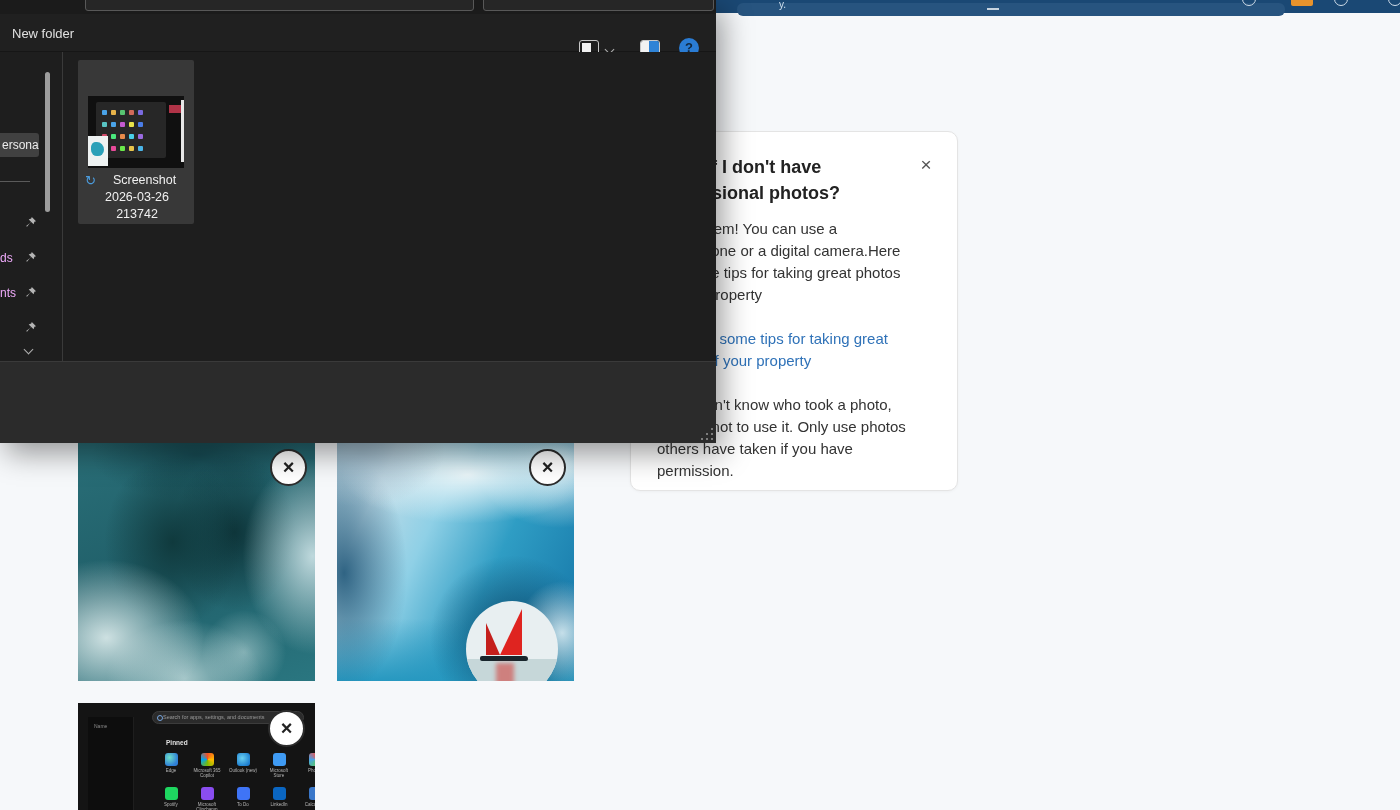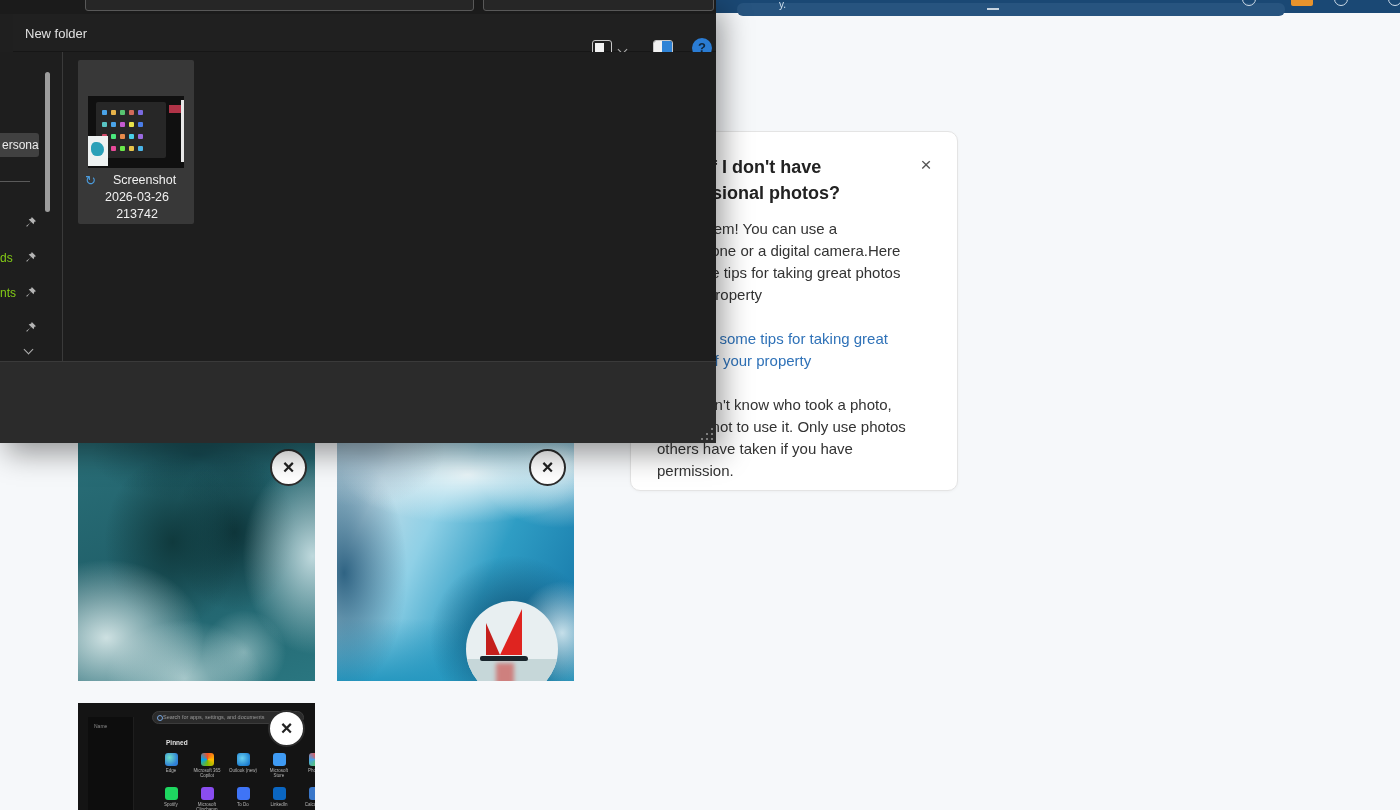--- a/index.html
+++ b/index.html
@@ -96,42 +96,42 @@
 
   
   #file-dialog { left:0; top:0; width:716px; height:443px; background:#1f1f1f; z-index:10;
     overflow:hidden; box-shadow:6px 10px 28px rgba(0,0,0,0.4); color:#e6e6e6; }
   #dlg-topstrip { left:0; top:0; width:716px; height:14px; background:#1b1b1b; }
   .topbox { position:absolute; top:-10px; height:21px; background:#262626; border:1px solid #585858;
     border-radius:3px; }
   #dlg-addressbar { left:85px; width:389px; }
   #dlg-searchbox { left:483px; width:231px; }
 
-  #dlg-toolbar { left:13px; top:14px; width:716px; height:38px; background:#202020;
+  #dlg-toolbar { left:0; top:14px; width:716px; height:38px; background:#202020;
     border-bottom:1px solid #161616; }
   #new-folder-btn { position:absolute; left:6px; top:8px; height:24px; line-height:24px;
     font-size:13px; color:#e0e0e0; padding:0 6px; cursor:pointer; }
   .tb-icon { position:absolute; top:26px; cursor:pointer; }
   #view-icon { left:579px; width:20px; height:18px; border:1.5px solid #c8c8c8; border-radius:3px; }
   #view-icon i { position:absolute; left:2px; top:2px; width:9px; height:11px; background:#f2f2f2; }
   #view-chevron { left:606px; top:32px; }
   #pane-icon { left:640px; width:20px; height:18px; border:1.5px solid #c8c8c8; border-radius:3px;
     overflow:hidden; }
   #pane-icon i { position:absolute; left:0; top:0; width:8px; height:18px; background:#f2f2f2; }
   #pane-icon b { position:absolute; left:8px; top:0; width:12px; height:18px; background:#2f83d6; }
   #help-btn { left:679px; top:24px; width:20px; height:20px; border-radius:50%; background:#2a7cd4;
     color:#10263c; font-size:13px; font-weight:bold; text-align:center; line-height:20px; }
 
   #dlg-main { left:0; top:52px; width:716px; height:309px; background:#1e1e1e; }
   #nav-divider { left:62px; top:0; width:1px; height:309px; background:#3a3a3a; }
   #sidebar-scrollbar { left:45px; top:20px; width:5px; height:140px; background:#9d9d9d; border-radius:3px; }
   #sb-personal { left:-8px; top:81px; width:47px; height:24px; background:#414141; border-radius:3px;
     font-size:12px; color:#ececec; line-height:24px; padding-left:10px; cursor:pointer; }
   #sb-divider { left:0; top:129px; width:30px; height:1px; background:#5a5a5a; }
-  .sb-row { position:absolute; left:0; width:62px; height:18px; font-size:12px; color:#84cc16;
+  .sb-row { position:absolute; left:0; width:62px; height:18px; font-size:12px; color:#f0abfc;
     cursor:pointer; }
   .sb-row .pin { position:absolute; left:24px; top:2px; width:13px; height:13px; }
   .sb-row .sb-lbl { position:absolute; left:0; top:2px; }
   #sb-chevron { left:25px; top:294px; }
 
   .chev { display:inline-block; width:7px; height:7px; border-right:1.6px solid #b0b0b0;
     border-bottom:1.6px solid #b0b0b0; transform:rotate(45deg); }
 
   
   #file-tile { left:78px; top:8px; width:116px; height:164px; background:#383838; border-radius:2px;

